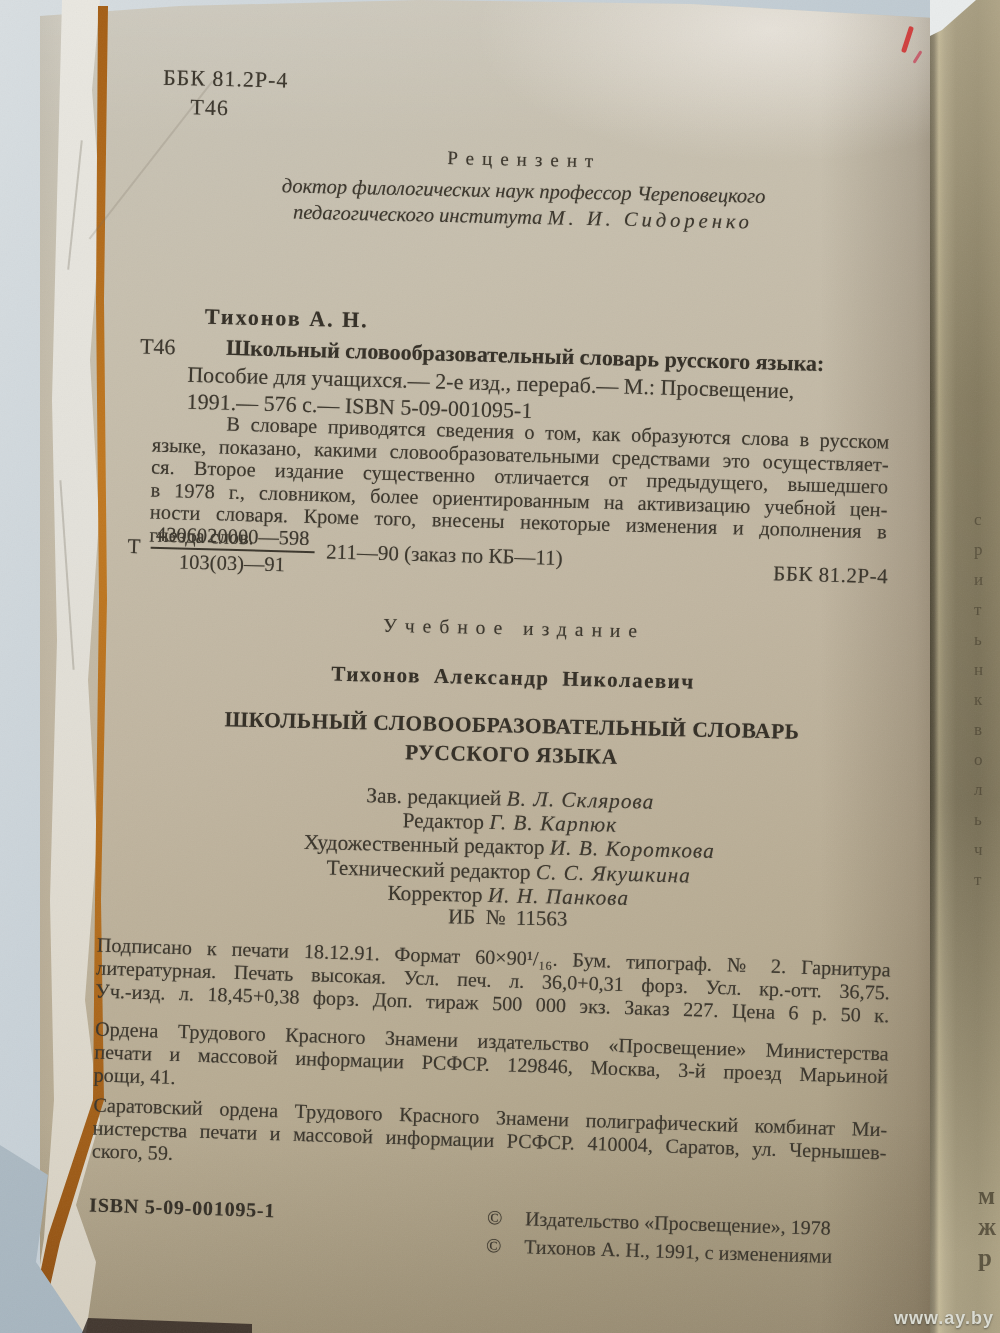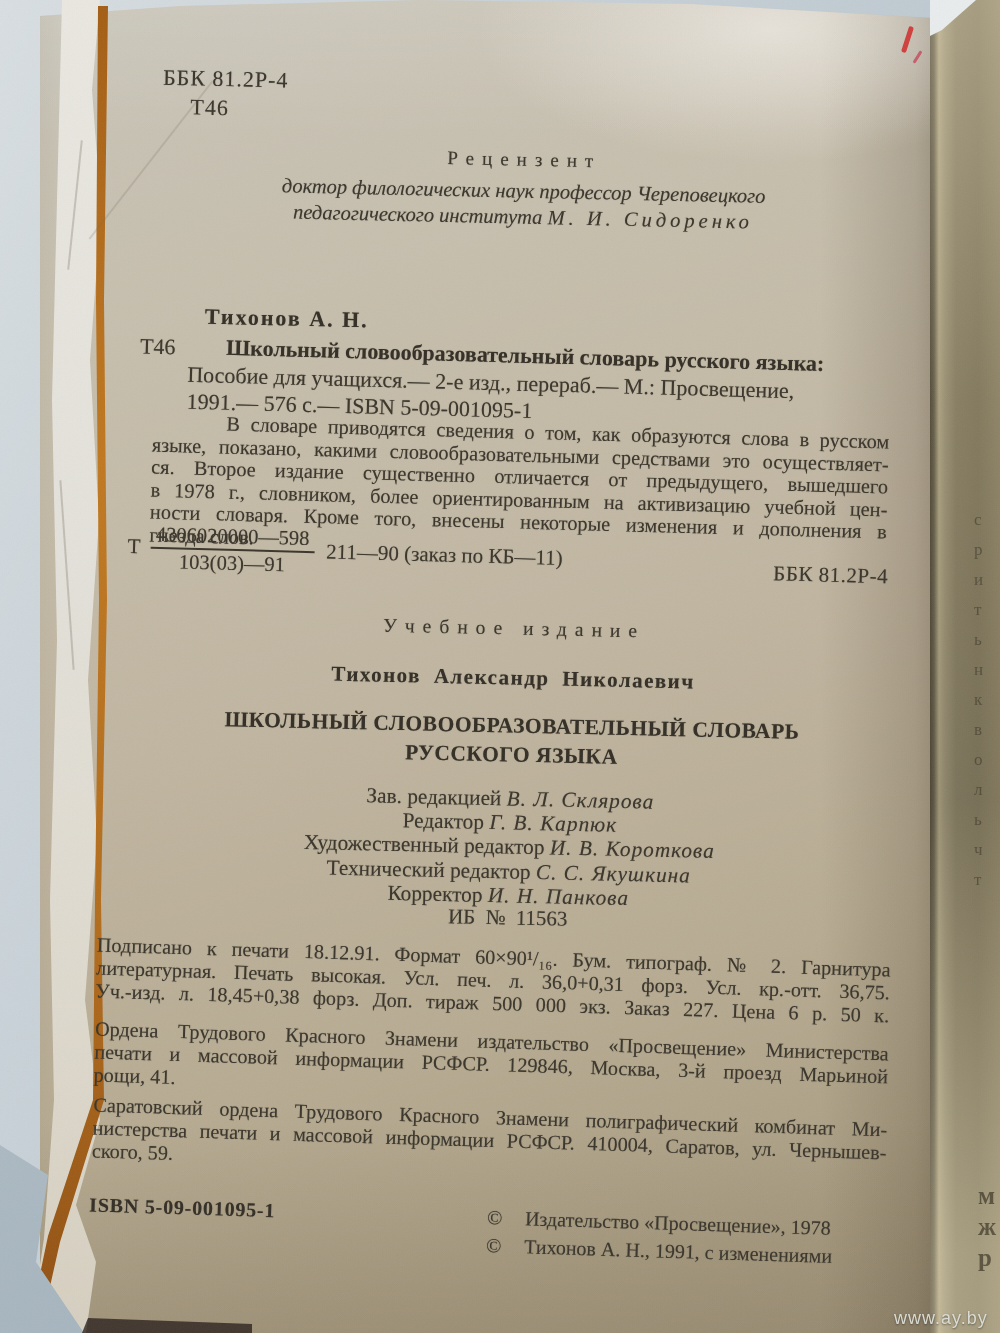--- a/index.html
+++ b/index.html
@@ -115,20 +115,21 @@
   .isbn{left:-6px;top:1196px;font-size:20px;letter-spacing:.8px;}
   .copyrights{left:392px;top:1198px;font-size:20px;line-height:27.5px;}
   .copyrights .row{display:flex;}
   .copyrights .sym{width:38px;}
   
   .watermark{
     left:894px;top:1308px;
     font-family:"Liberation Sans","DejaVu Sans",sans-serif;
     font-size:18px;letter-spacing:1px;color:#dadbd2;
     text-shadow:0 1px 2px rgba(50,50,45,0.6);
+    font-weight:bold;
   }
 </style>
 </head>
 <body>
 
 <div class="abs page"></div>
 
 <div class="abs edge-strip">
   <div class="abs edge-frag-mid">с
 р

